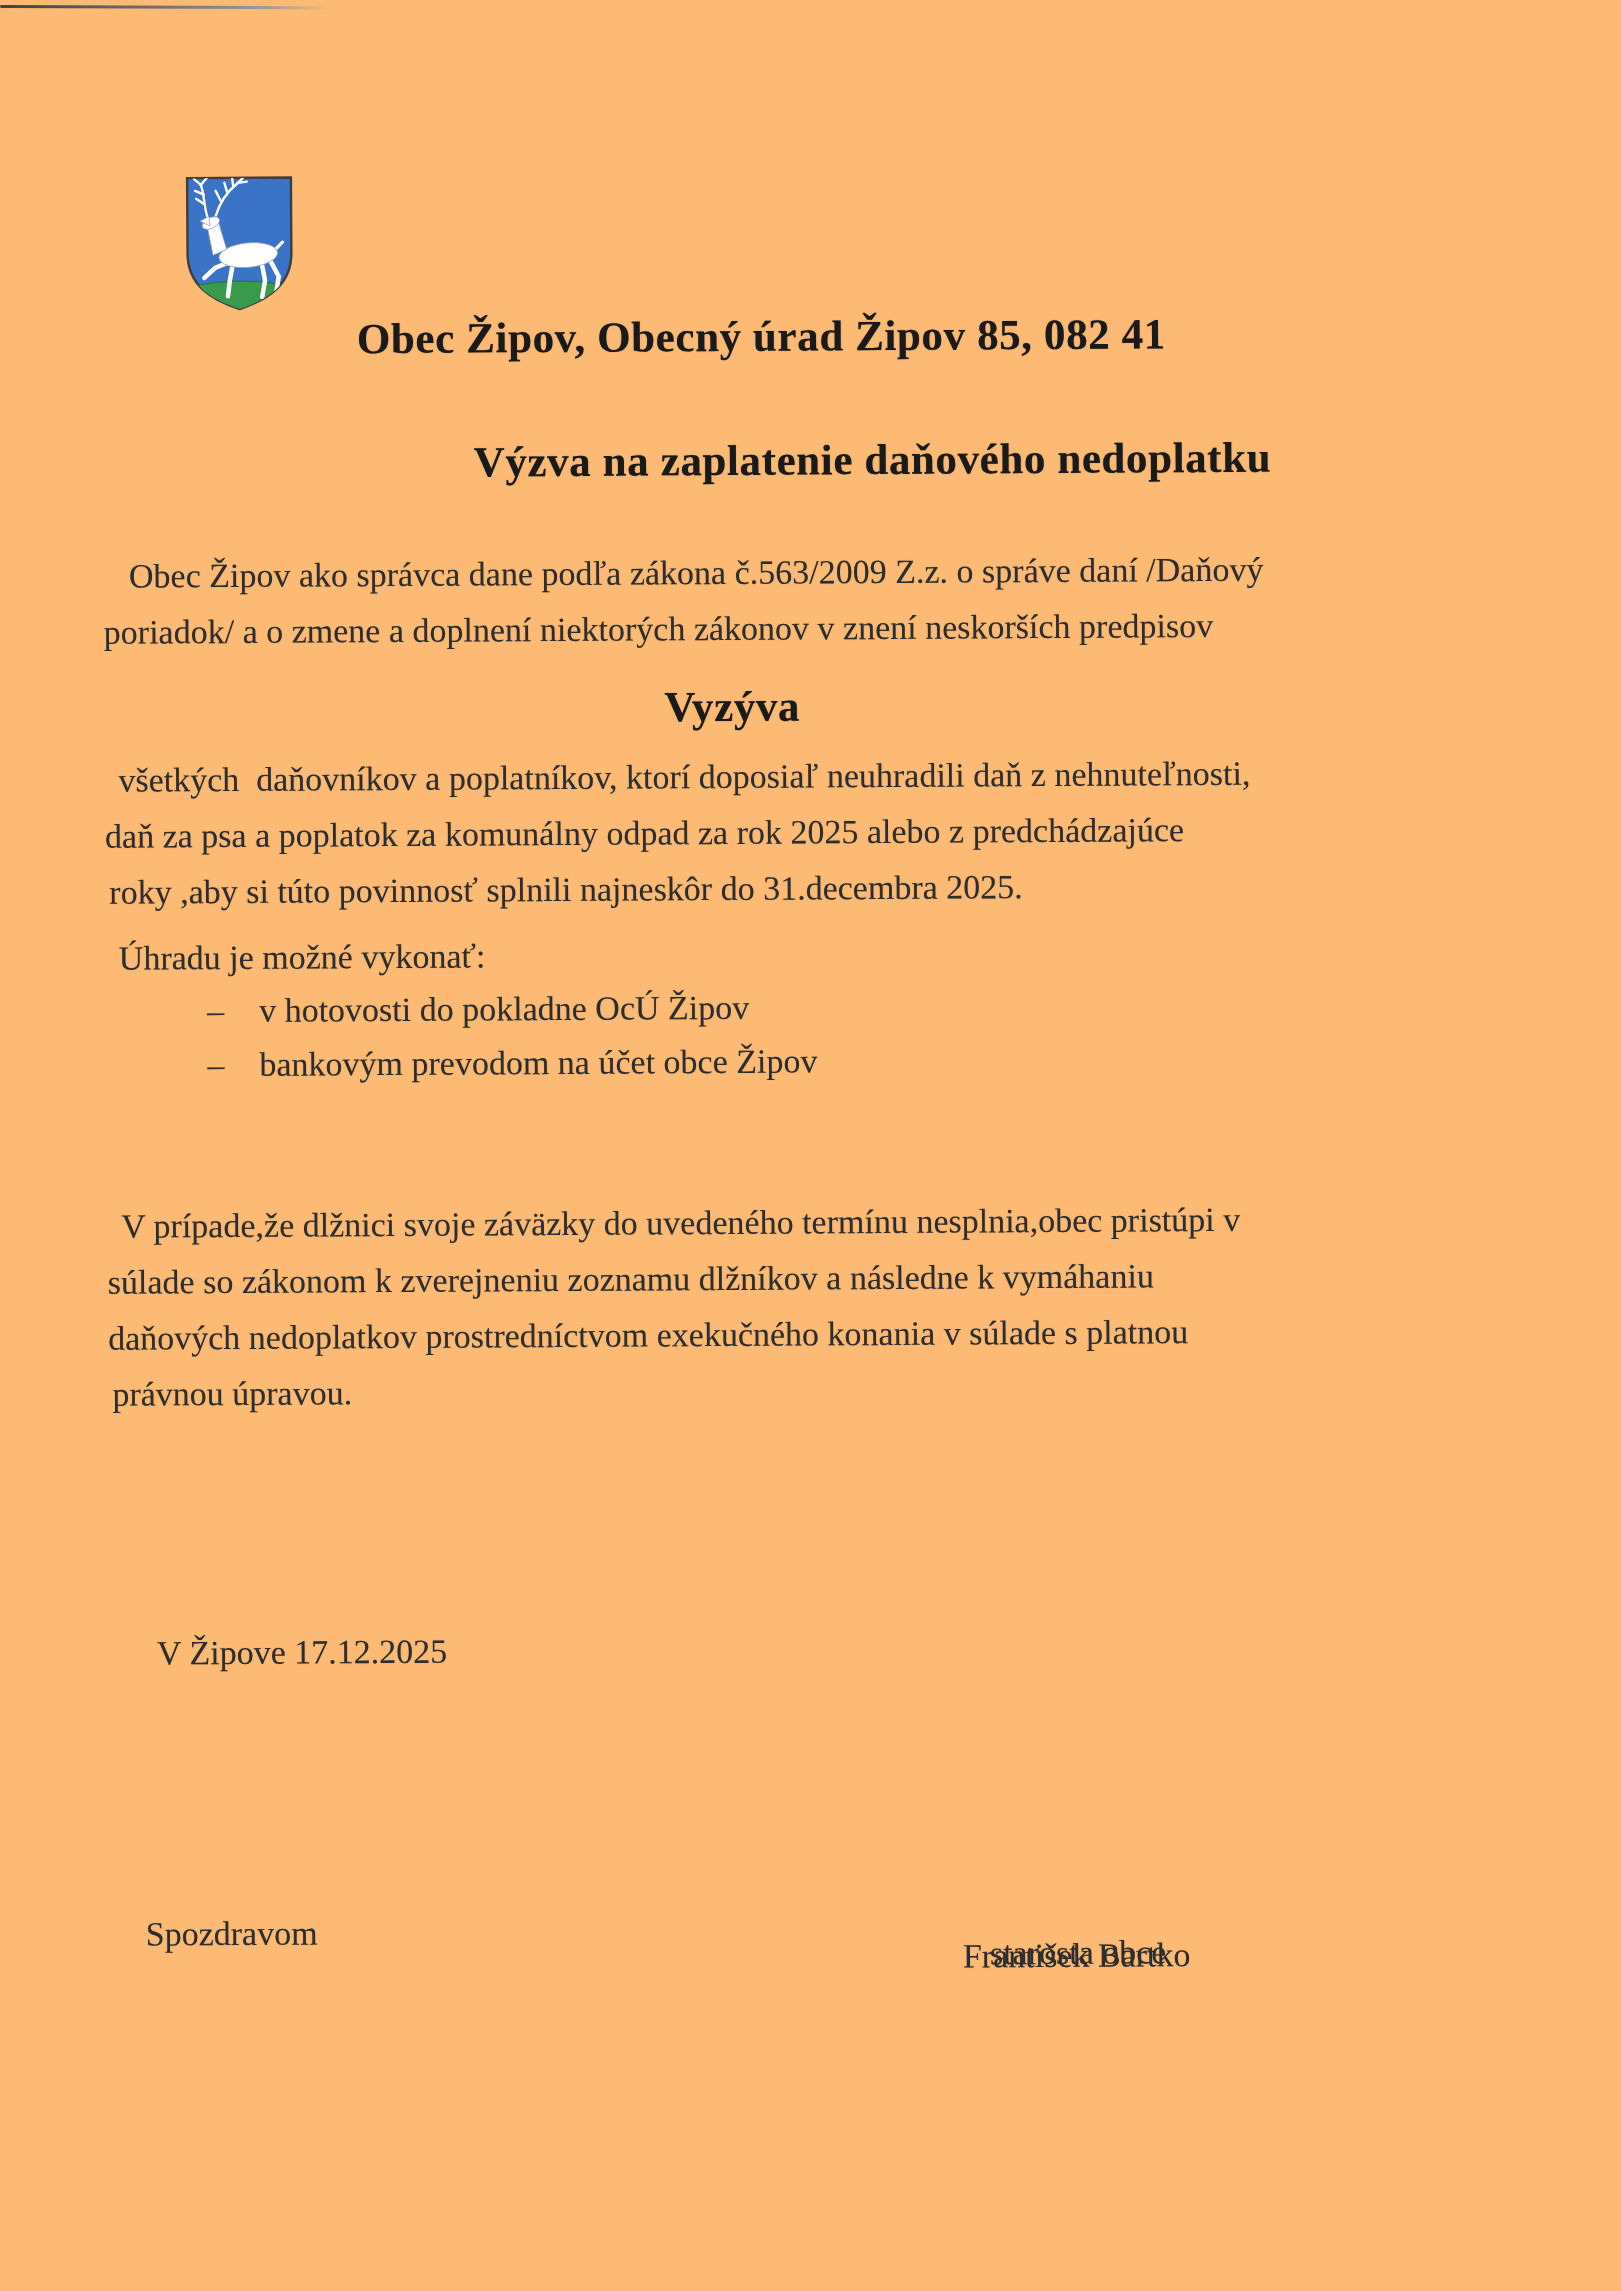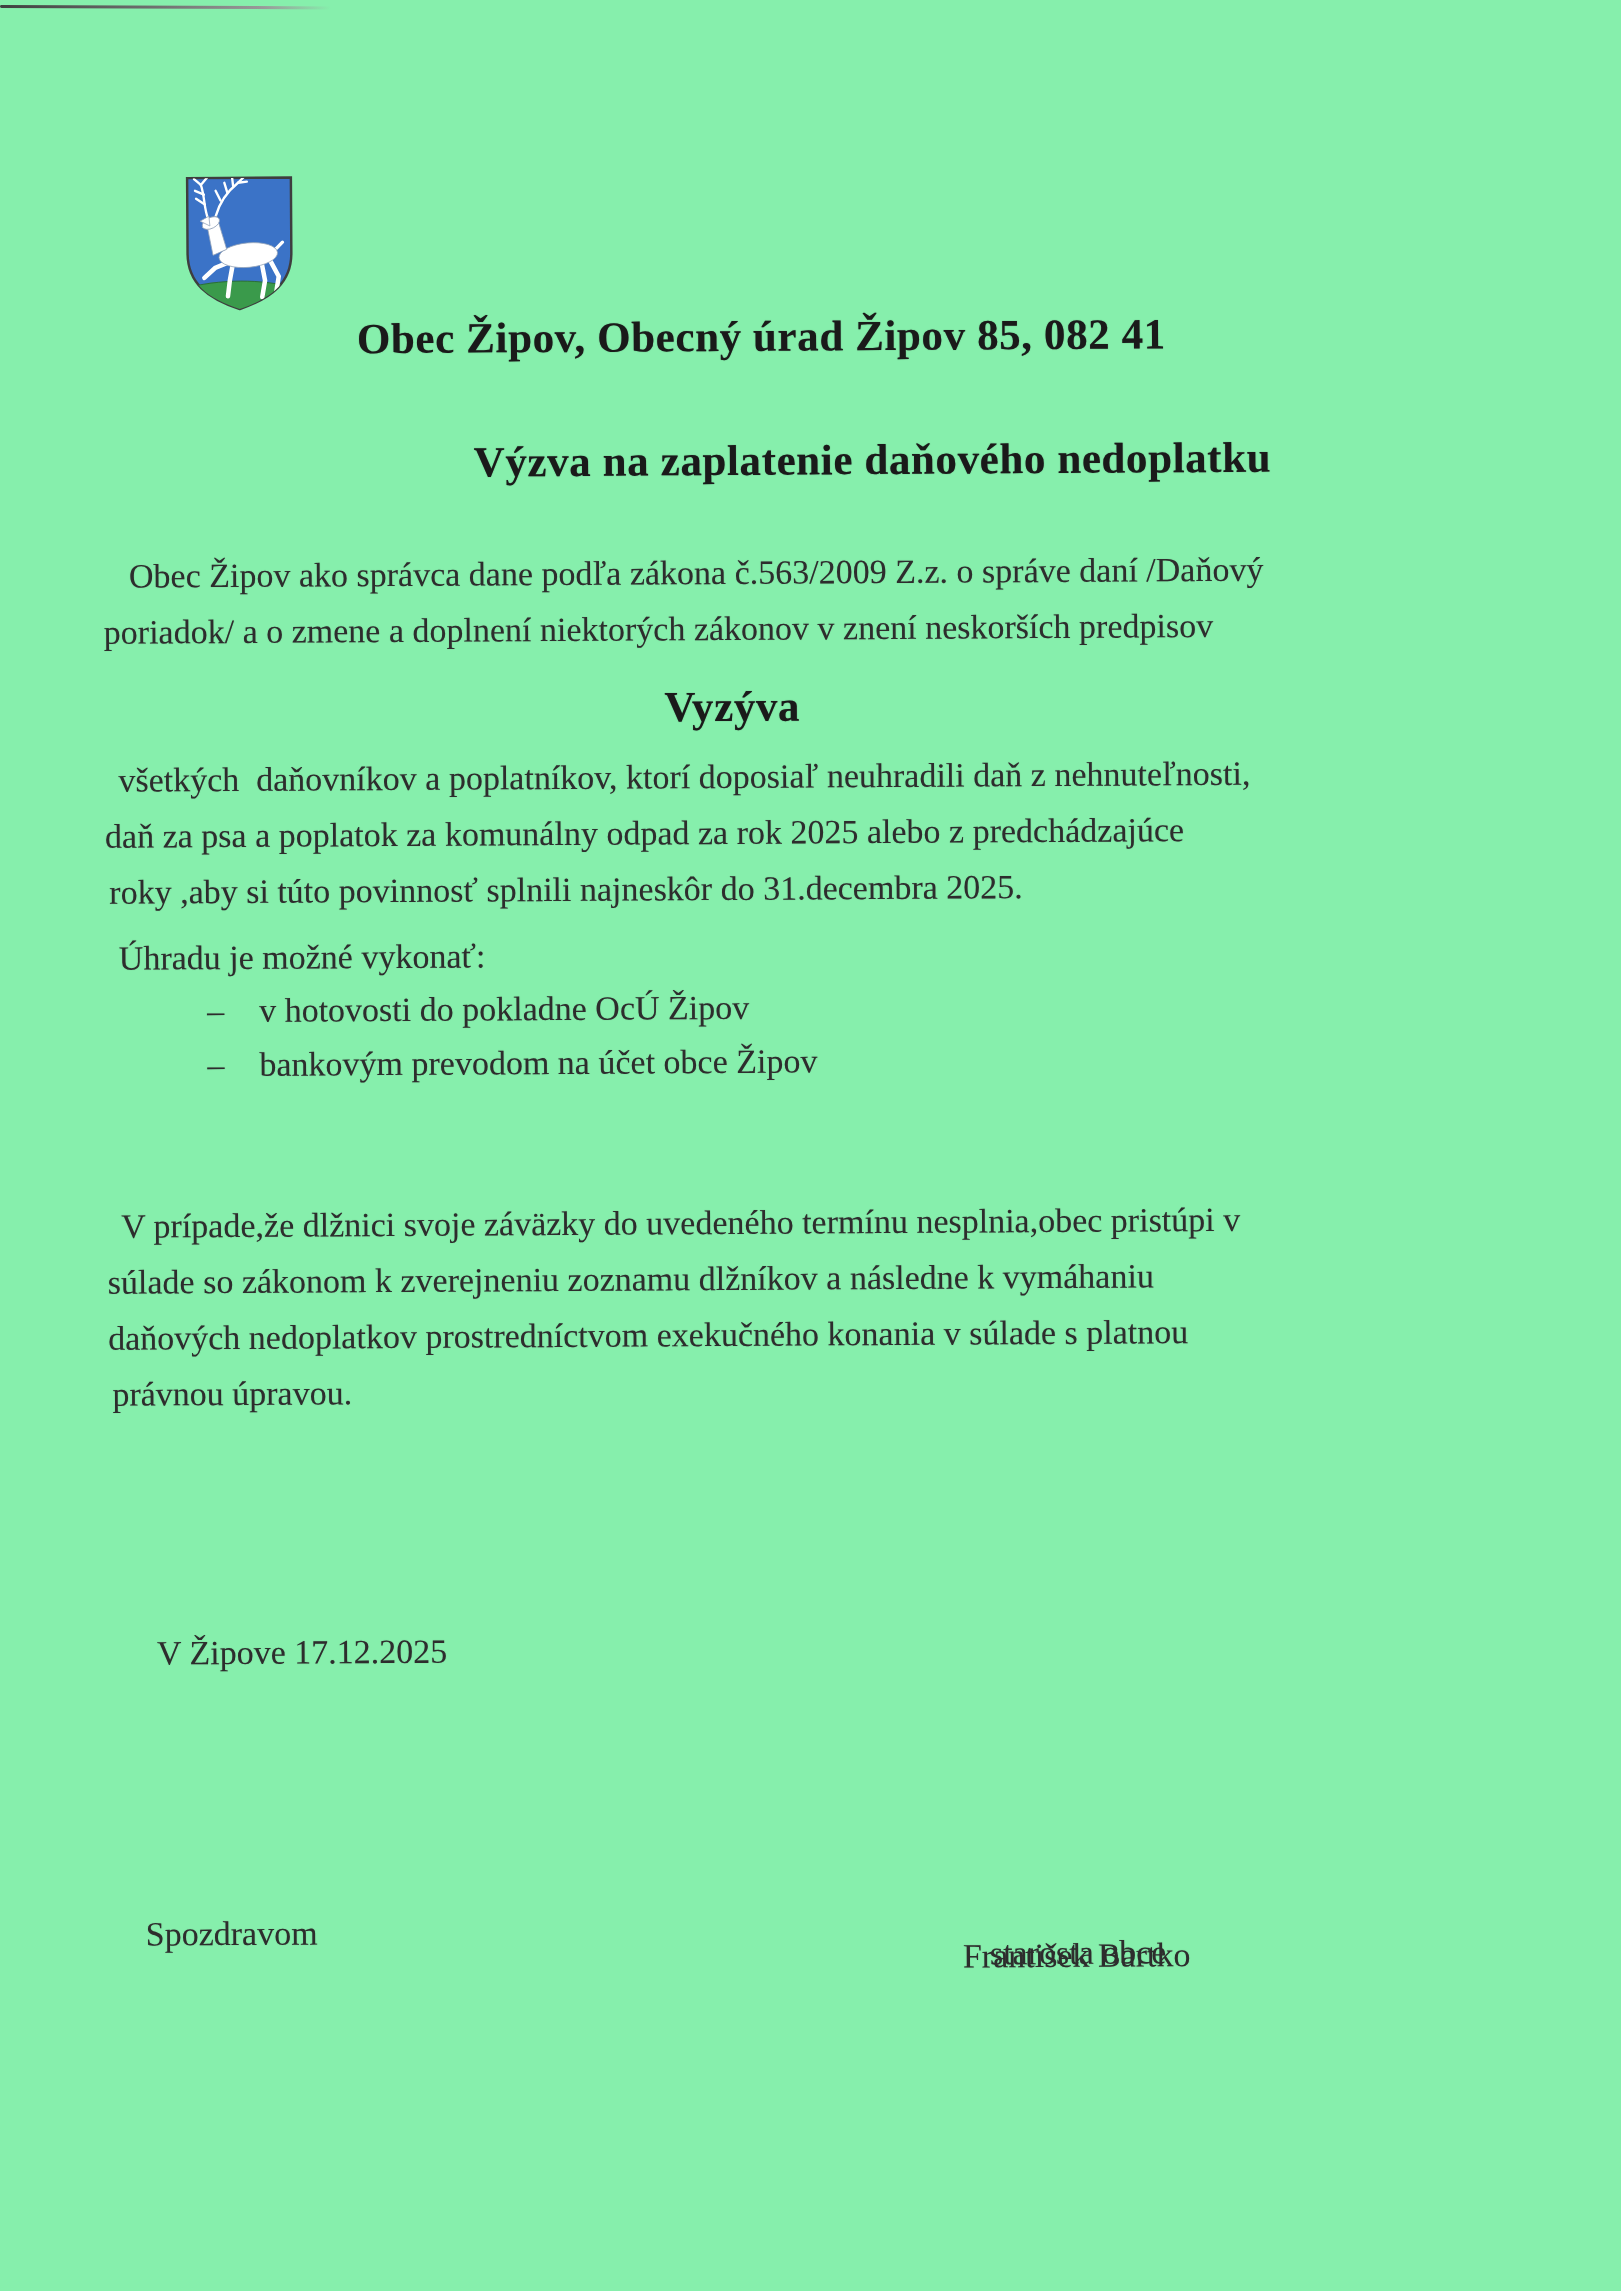--- a/index.html
+++ b/index.html
@@ -1,19 +1,19 @@
 <!DOCTYPE html>
 <html><head>
 <meta charset="utf-8">
 <style>
   html,body{margin:0;padding:0;background:#e8e8e8;}
   .sheet{
     position:relative;
     width:1621px;height:2292px;
-    background:#86efac;
+    background:#fdba74;
     overflow:hidden;
     font-family:"Liberation Serif","DejaVu Serif",serif;
     color:#2d2d2d;
   }
   #doc{
     position:absolute;inset:0;
     transform:rotate(-0.35deg);
     transform-origin:392px 343px;
   }
   .abs{position:absolute;}

